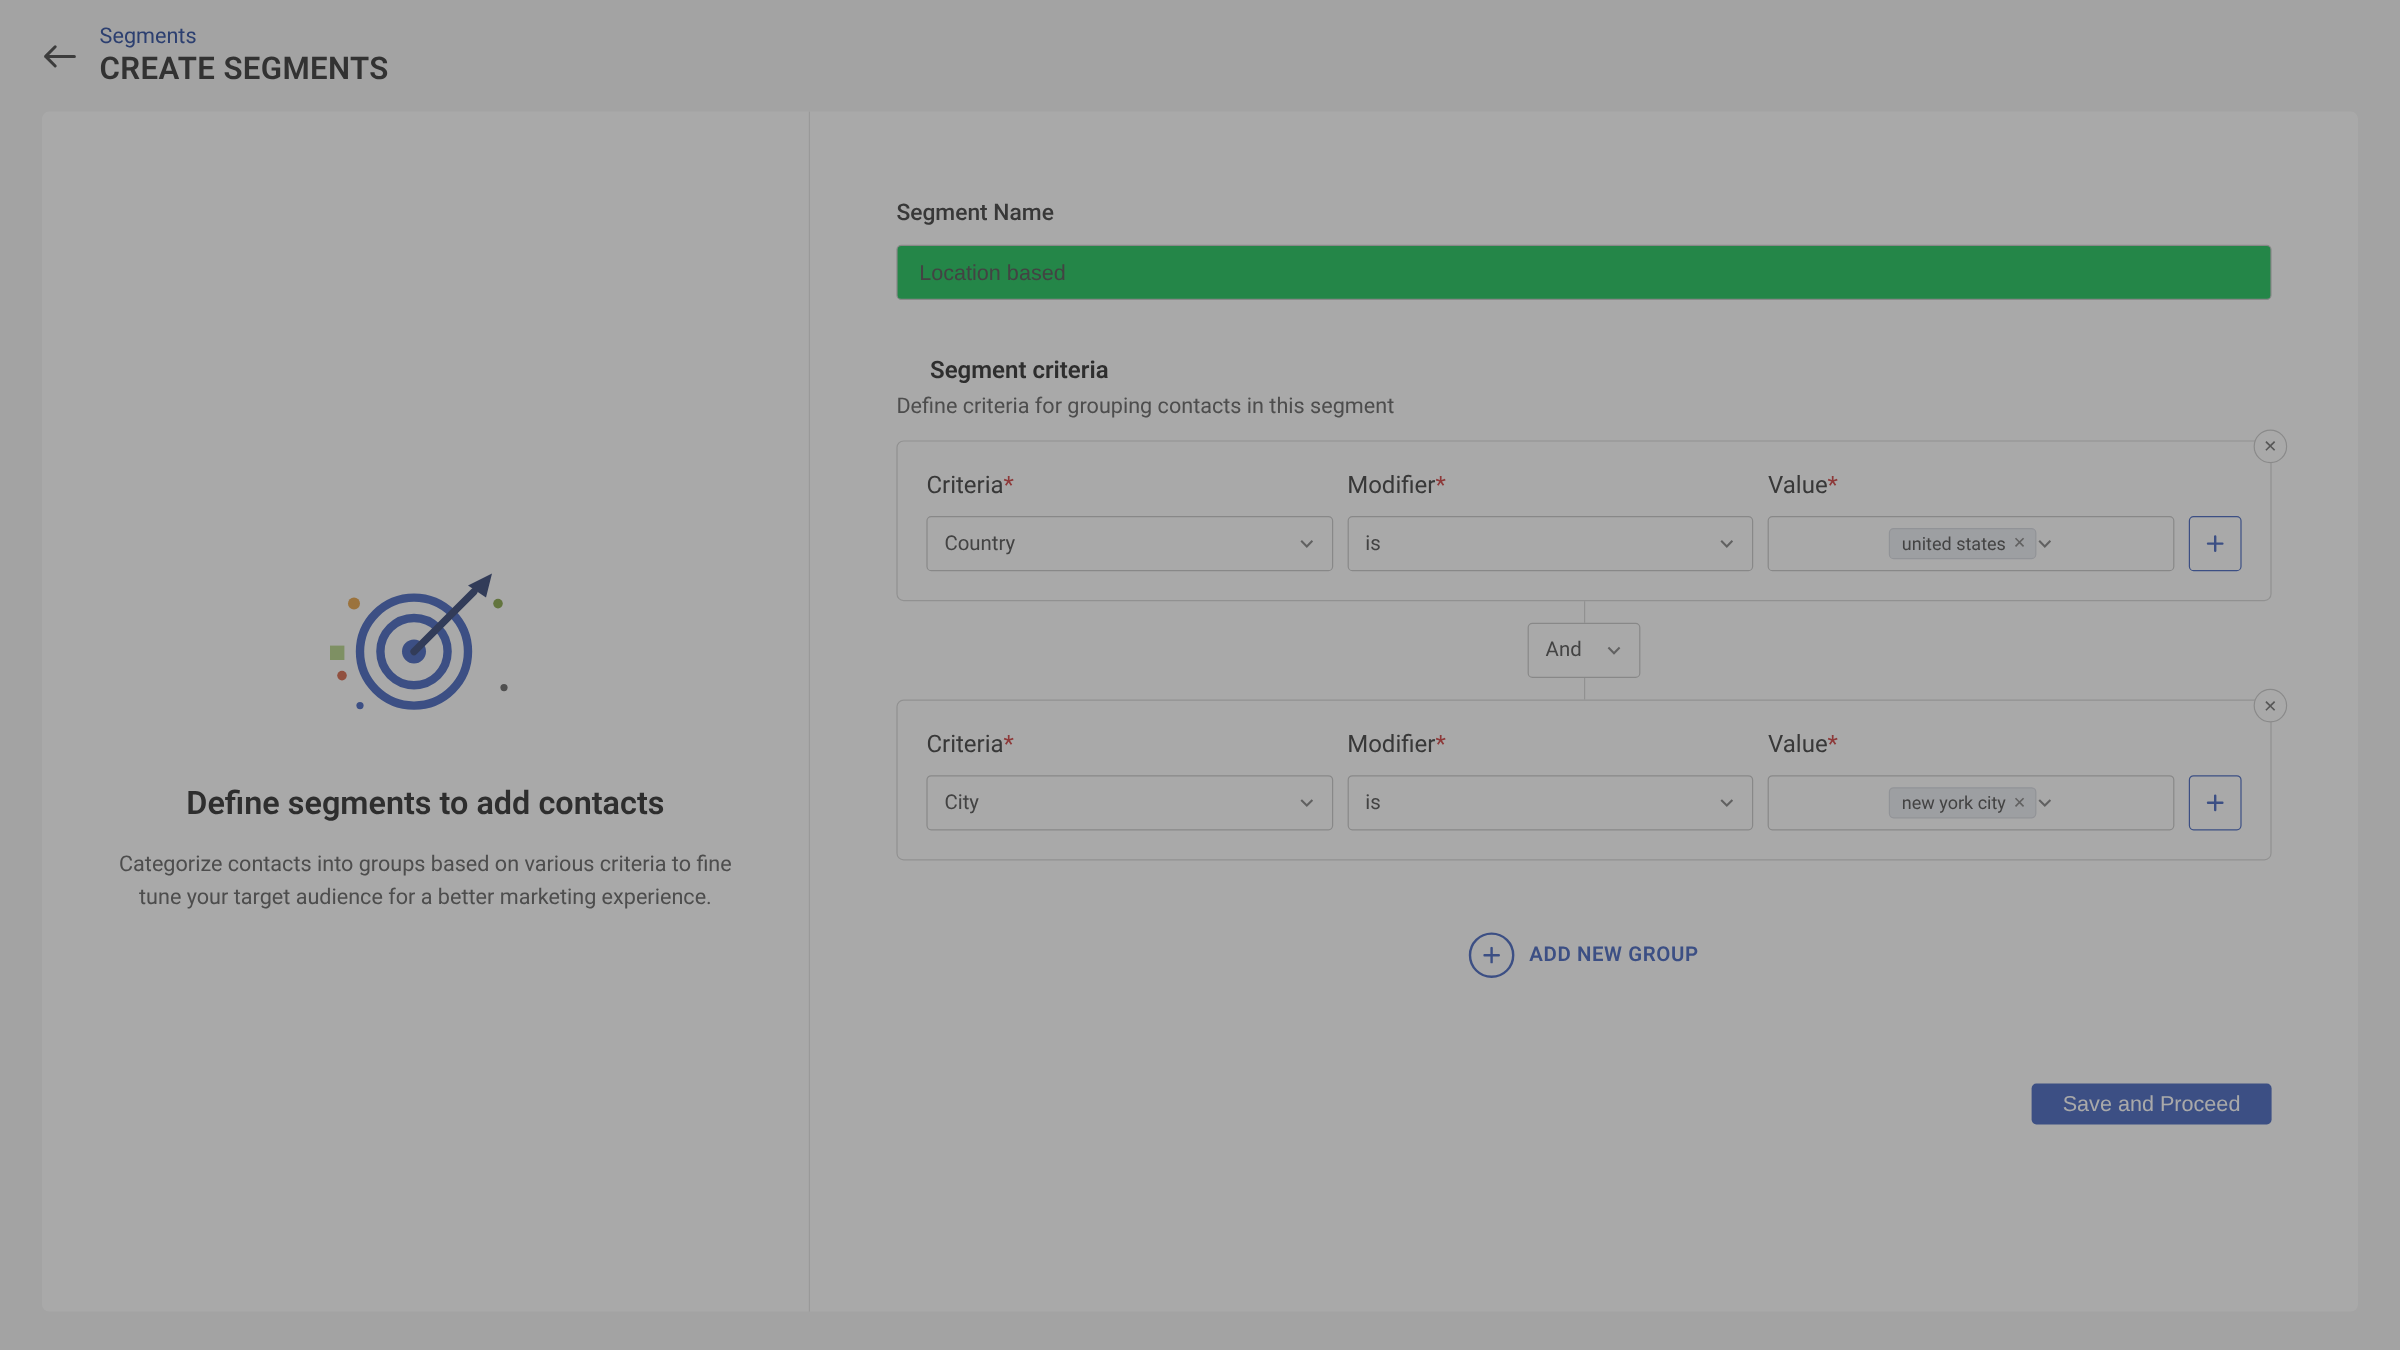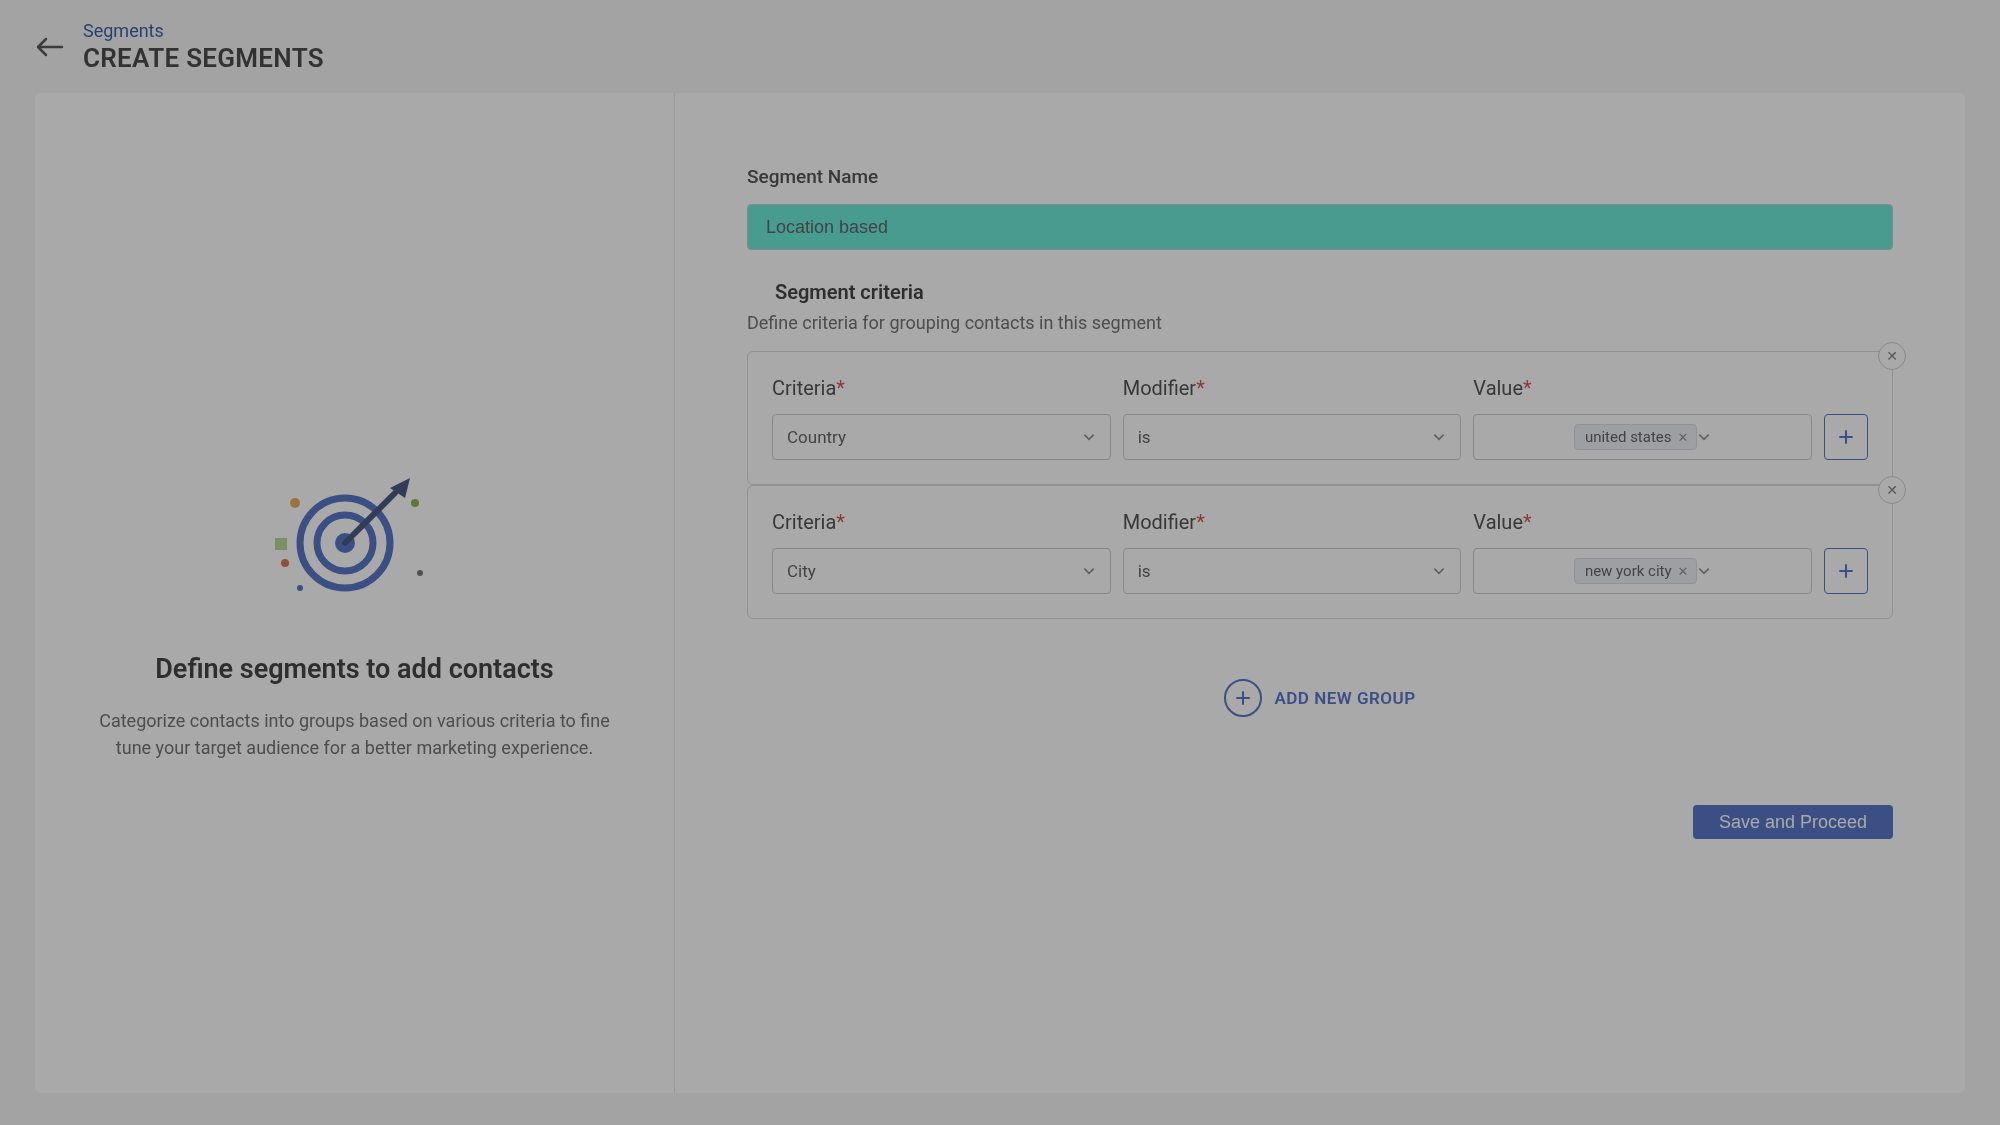--- a/index.html
+++ b/index.html
@@ -96,22 +96,22 @@
       display: block;
     }
     .form-input {
       width: 100%;
       height: 46px;
       border: 1px solid #c9c9c9;
       border-radius: 4px;
       padding: 0 18px;
       font-size: 18px;
       color: #555;
-      background: #5eead4;
-      margin-bottom: 30px;
+      background: #22c55e;
+      margin-bottom: 46px;
     }
     .section-title {
       font-size: 20px;
       font-weight: 600;
       color: #333;
       margin-bottom: 8px;
       margin-left: 28px;
     }
     .section-description {
       font-size: 18px;
@@ -366,20 +366,30 @@
           </div>
         </div>
         <div class="add-button">
           <svg width="16" height="16" viewBox="0 0 16 16">
               <path d="M8 2 V14 M2 8 H14" stroke="#4a6ac2" stroke-width="2" stroke-linecap="round"></path>
             </svg>
         </div>
       </div>
     </div>
 
+    <div class="connector-wrap">
+      <div class="connector-line"></div>
+      <div class="connector-select">
+        <span>And</span>
+        <svg class="chevron-down" viewBox="0 0 12 12">
+            <path d="M2 4 L6 8 L10 4" stroke="#888" stroke-width="1.5" fill="none"></path>
+          </svg>
+      </div>
+      <div class="connector-line"></div>
+    </div>
 
     
     <div class="criteria-group">
       <div class="remove-group">
         <span>✕</span>
       </div>
       <div class="criteria-row">
         <div class="criteria-field">
           <div class="field-label"><span>Criteria</span><span class="required">*</span></div>
           <div class="select-box">

